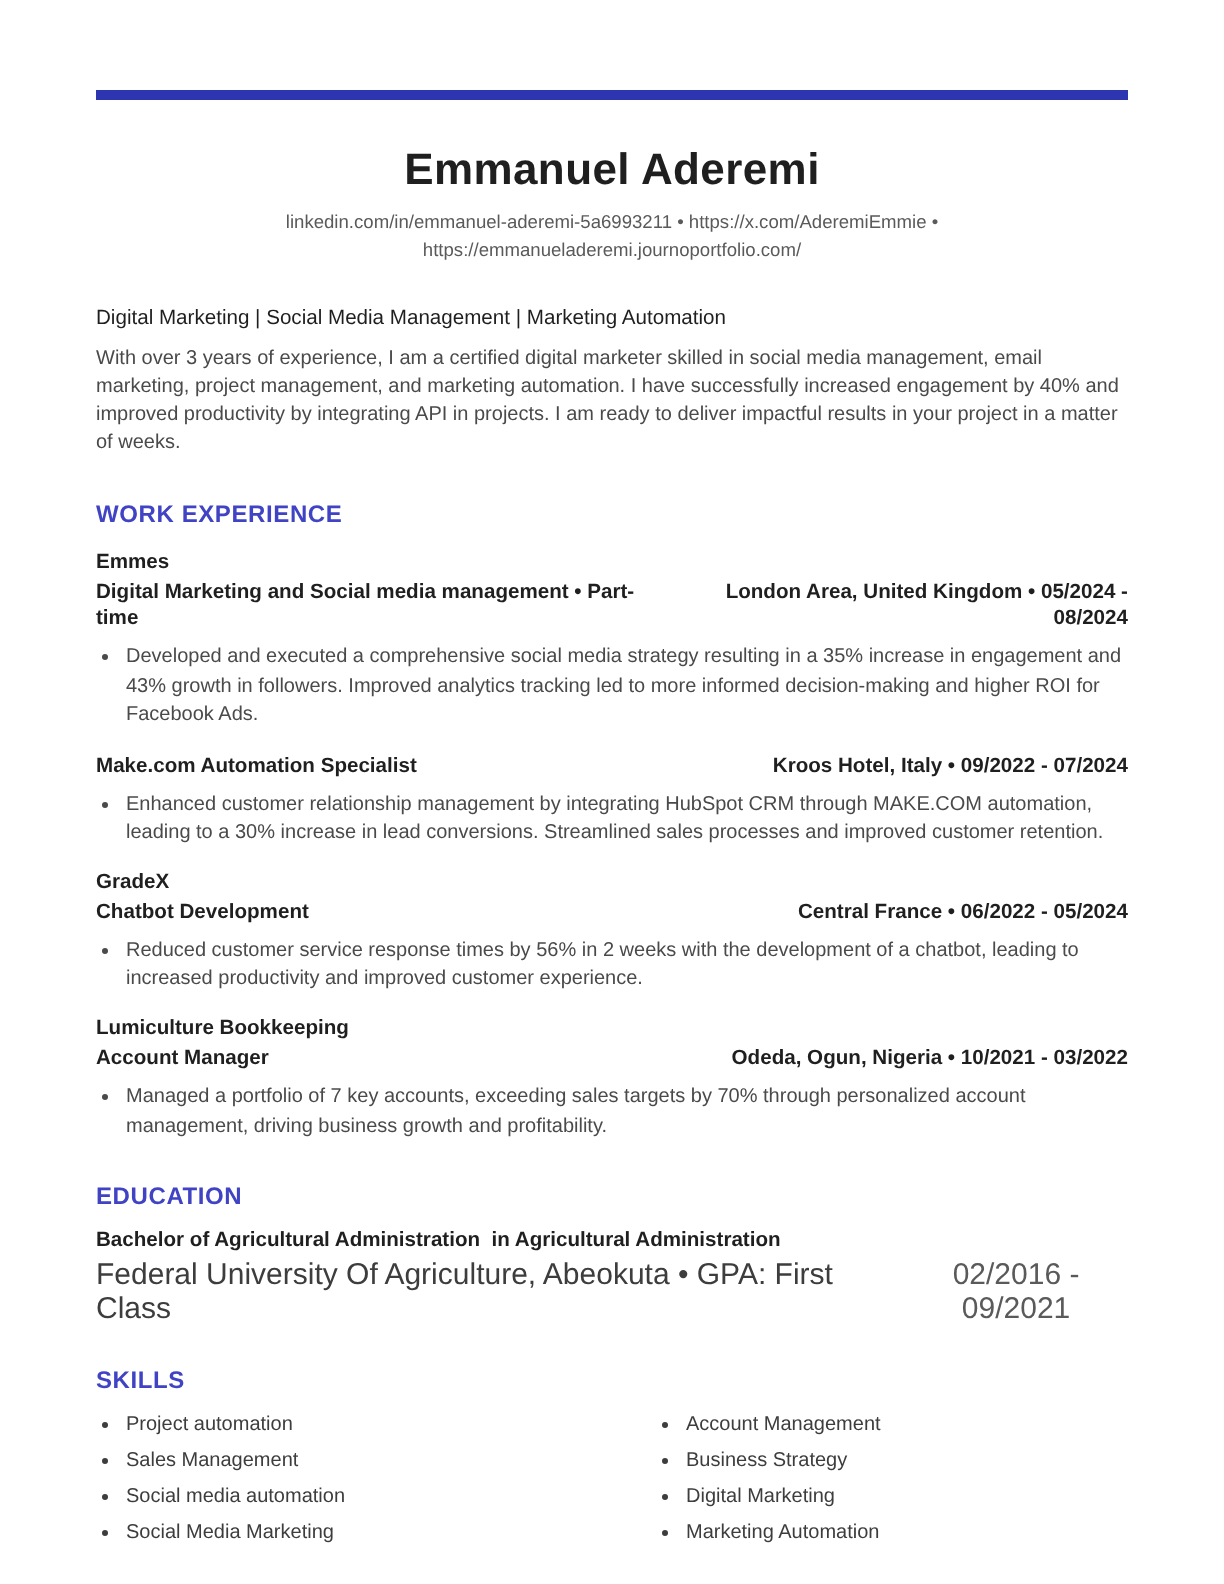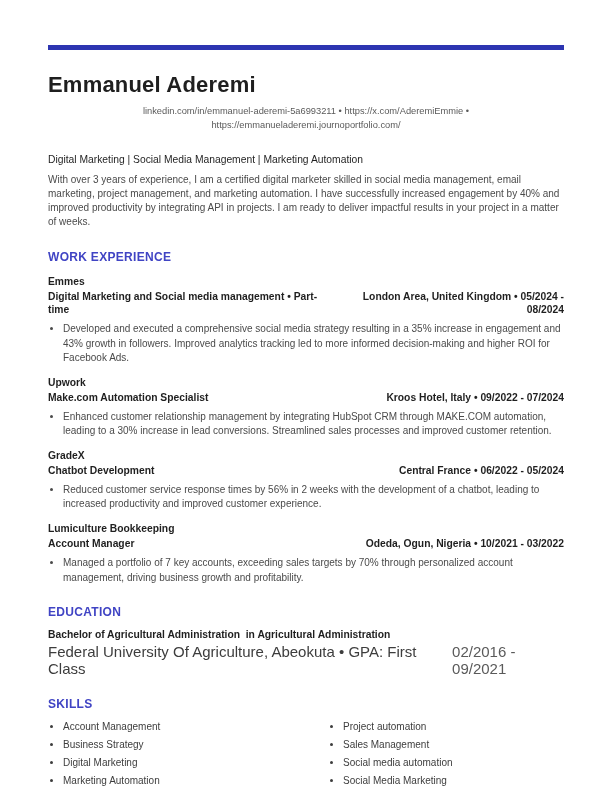--- a/index.html
+++ b/index.html
@@ -20,21 +20,21 @@
     color: #4a4a4a;
     overflow: hidden;
   }
   .accent-bar {
     width: 100%;
     height: 5px;
     background: #2d35b1;
   }
   .name {
     margin-top: 22px;
-    text-align: left;
+    text-align: center;
     font-size: 22px;
     font-weight: 700;
     color: #1f1f1f;
     letter-spacing: 0.2px;
   }
   .contact {
     margin-top: 6px;
     text-align: center;
     font-size: 9.3px;
     line-height: 1.55;
@@ -93,21 +93,21 @@
     white-space: pre-wrap;
   }
   .edu-row {
     display: flex;
     justify-content: space-between;
     gap: 14px;
     margin-top: 3px;
     font-size: 15px;
   }
   .school { color: #3d3d3d; }
-  .edu-dates { color: #5a5a5a; text-align: left; margin-left: 13px; }
+  .edu-dates { color: #5a5a5a; text-align: center; margin-left: 13px; }
   .skills-grid {
     display: grid;
     grid-template-columns: 1fr 1fr;
     column-gap: 44px;
     margin-top: 4px;
   }
   ul.skill-list {
     margin: 6px 0 0 0;
     padding-left: 15px;
   }
@@ -142,21 +142,20 @@
     <div class="role-row">
       <div class="role-left">Digital Marketing and Social media management • Part-time</div>
       <div class="role-right">London Area, United Kingdom • 05/2024 - 08/2024</div>
     </div>
     <ul class="bullets">
       <li>Developed and executed a comprehensive social media strategy resulting in a 35% increase in engagement and 43% growth in followers. Improved analytics tracking led to more informed decision-making and higher ROI for Facebook Ads.</li>
     </ul>
   </div>
 
   <div class="job">
-    <div class="company">Upwork</div>
     <div class="role-row">
       <div class="role-left">Make.com Automation Specialist</div>
       <div class="role-right">Kroos Hotel, Italy • 09/2022 - 07/2024</div>
     </div>
     <ul class="bullets">
       <li>Enhanced customer relationship management by integrating HubSpot CRM through MAKE.COM automation, leading to a 30% increase in lead conversions. Streamlined sales processes and improved customer retention.</li>
     </ul>
   </div>
 
   <div class="job">
@@ -188,26 +187,26 @@
     <div class="edu-row">
       <div class="school">Federal University Of Agriculture, Abeokuta • GPA: First Class</div>
       <div class="edu-dates">02/2016 - 09/2021</div>
     </div>
   </div>
 
   <div class="section-title">SKILLS</div>
 
   <div class="skills-grid">
     <ul class="skill-list">
+      <li>Project automation</li>
+      <li>Sales Management</li>
+      <li>Social media automation</li>
+      <li>Social Media Marketing</li>
+    </ul>
+    <ul class="skill-list">
       <li>Account Management</li>
       <li>Business Strategy</li>
       <li>Digital Marketing</li>
       <li>Marketing Automation</li>
     </ul>
-    <ul class="skill-list">
-      <li>Project automation</li>
-      <li>Sales Management</li>
-      <li>Social media automation</li>
-      <li>Social Media Marketing</li>
-    </ul>
   </div>
 
 </div>
 
 </body></html>

